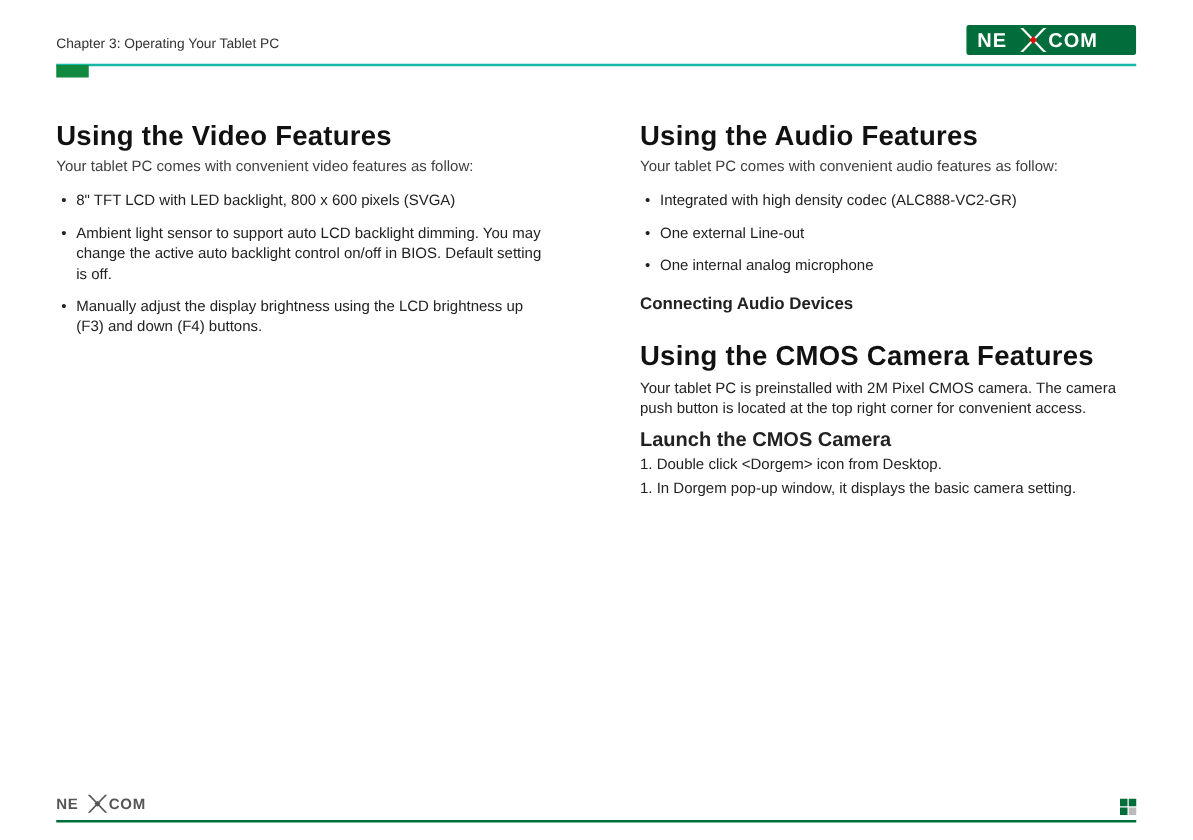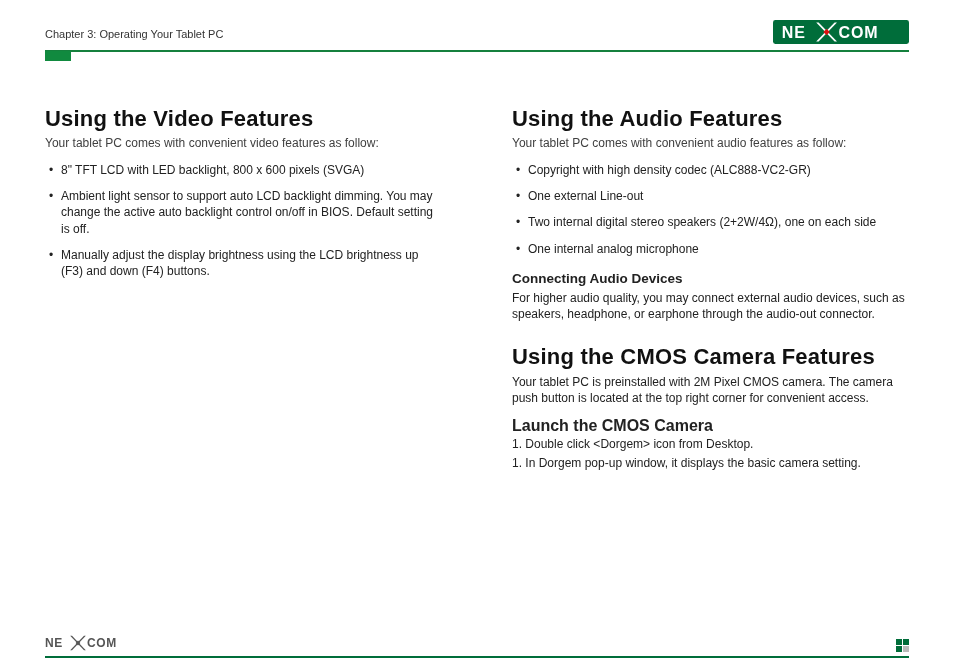--- a/index.html
+++ b/index.html
@@ -1,25 +1,25 @@
 <!DOCTYPE html>
 <html><head>
 <meta charset="utf-8">
 <style>
   * { box-sizing: border-box; margin: 0; padding: 0; }
   html, body { width: 954px; height: 672px; background: #fff; font-family: "Helvetica Neue", Arial, sans-serif; color: #222; }
   body { padding: 20px 45px 0 45px; position: relative; }
 
   
-  .hdr { display: flex; justify-content: space-between; align-items: center; border-bottom: 2px solid #15803d; padding-bottom: 2px; }
+  .hdr { display: flex; justify-content: space-between; align-items: center; border-bottom: 2px solid #14b8a6; padding-bottom: 2px; }
   .chapter { font-size: 11px; color: #333; }
   .green-tab { width: 26px; height: 10px; background: #118a3f; margin-top: -1px; margin-left: 0; }
 
   
-  .main { display: flex; gap: 70px; margin-top: 45px; justify-content: space-between; }
+  .main { display: flex; gap: 70px; margin-top: 34px; justify-content: space-between; }
   .col { flex: 1 1 50%; }
 
   h1 { font-size: 22px; font-weight: 700; color: #111; margin-bottom: 4px; letter-spacing: .2px; }
   .lead { font-size: 12px; color: #404040; margin-bottom: 12px; }
   ul { list-style: none; padding-left: 0; }
   ul li { font-size: 12px; color: #222; line-height: 1.35; margin-bottom: 10px; position: relative; padding-left: 16px; }
   ul li:before { content: "•"; position: absolute; left: 4px; top: 0; }
 
   h2.sub { font-size: 13.5px; font-weight: 700; margin-top: 14px; margin-bottom: 4px; }
   .body { font-size: 12px; line-height: 1.35; margin-bottom: 10px; }
@@ -67,28 +67,26 @@
       <li>8" TFT LCD with LED backlight, 800 x 600 pixels (SVGA)</li>
       <li>Ambient light sensor to support auto LCD backlight dimming. You may change the active auto backlight control on/off in BIOS. Default setting is off.</li>
       <li> Manually adjust the display brightness using the LCD brightness up (F3) and down (F4) buttons.</li>
     </ul>
   </div>
 
   <div class="col">
     <h1>Using the Audio Features</h1>
     <div class="lead">Your tablet PC comes with convenient audio features as follow:</div>
     <ul>
-      <li>Copyright with high density codec (ALC888-VC2-GR)</li>
+      <li>Integrated with high density codec (ALC888-VC2-GR)</li>
       <li>One external Line-out</li>
-      <li>Two internal digital stereo speakers (2+2W/4Ω), one on each side</li>
       <li>One internal analog microphone</li>
     </ul>
 
     <h2 class="sub">Connecting Audio Devices</h2>
-    <div class="body">For higher audio quality, you may connect external audio devices, such as speakers, headphone, or earphone through the audio-out connector.</div>
 
     <h1 style="margin-top:22px">Using the CMOS Camera Features</h1>
     <div class="body">Your tablet PC is preinstalled with 2M Pixel CMOS camera. The camera push button is located at the top right corner for convenient access.</div>
     <div class="bold">Launch the CMOS Camera</div>
     <div class="num">1. Double click &lt;Dorgem&gt; icon from Desktop.</div>
     <div class="num">1. In Dorgem pop-up window, it displays the basic camera setting.</div>
   </div>
 
 </div>
 

